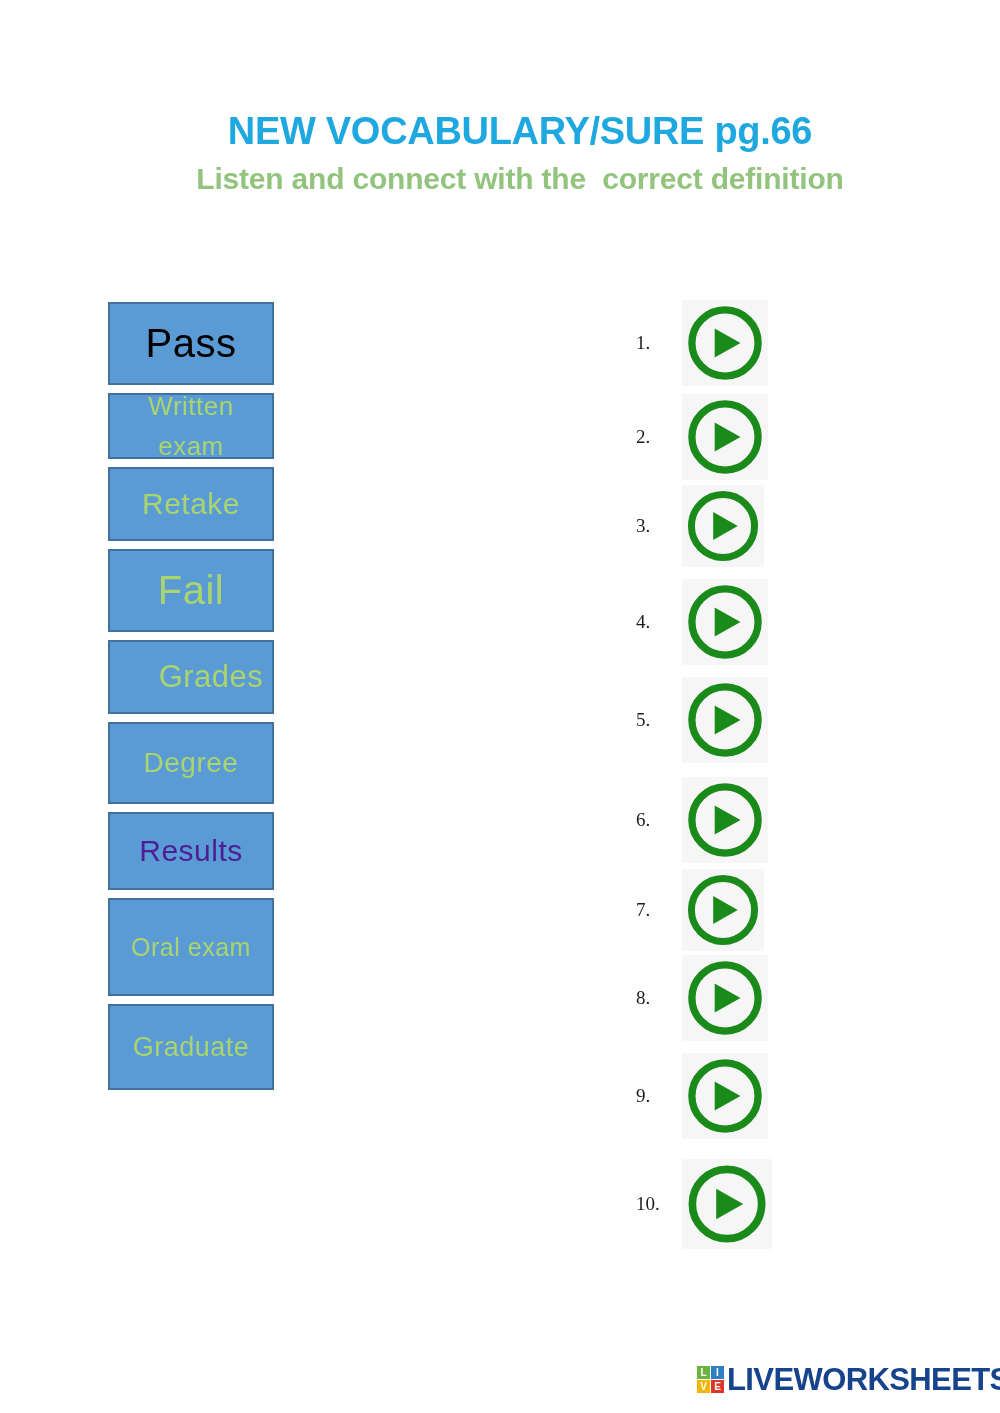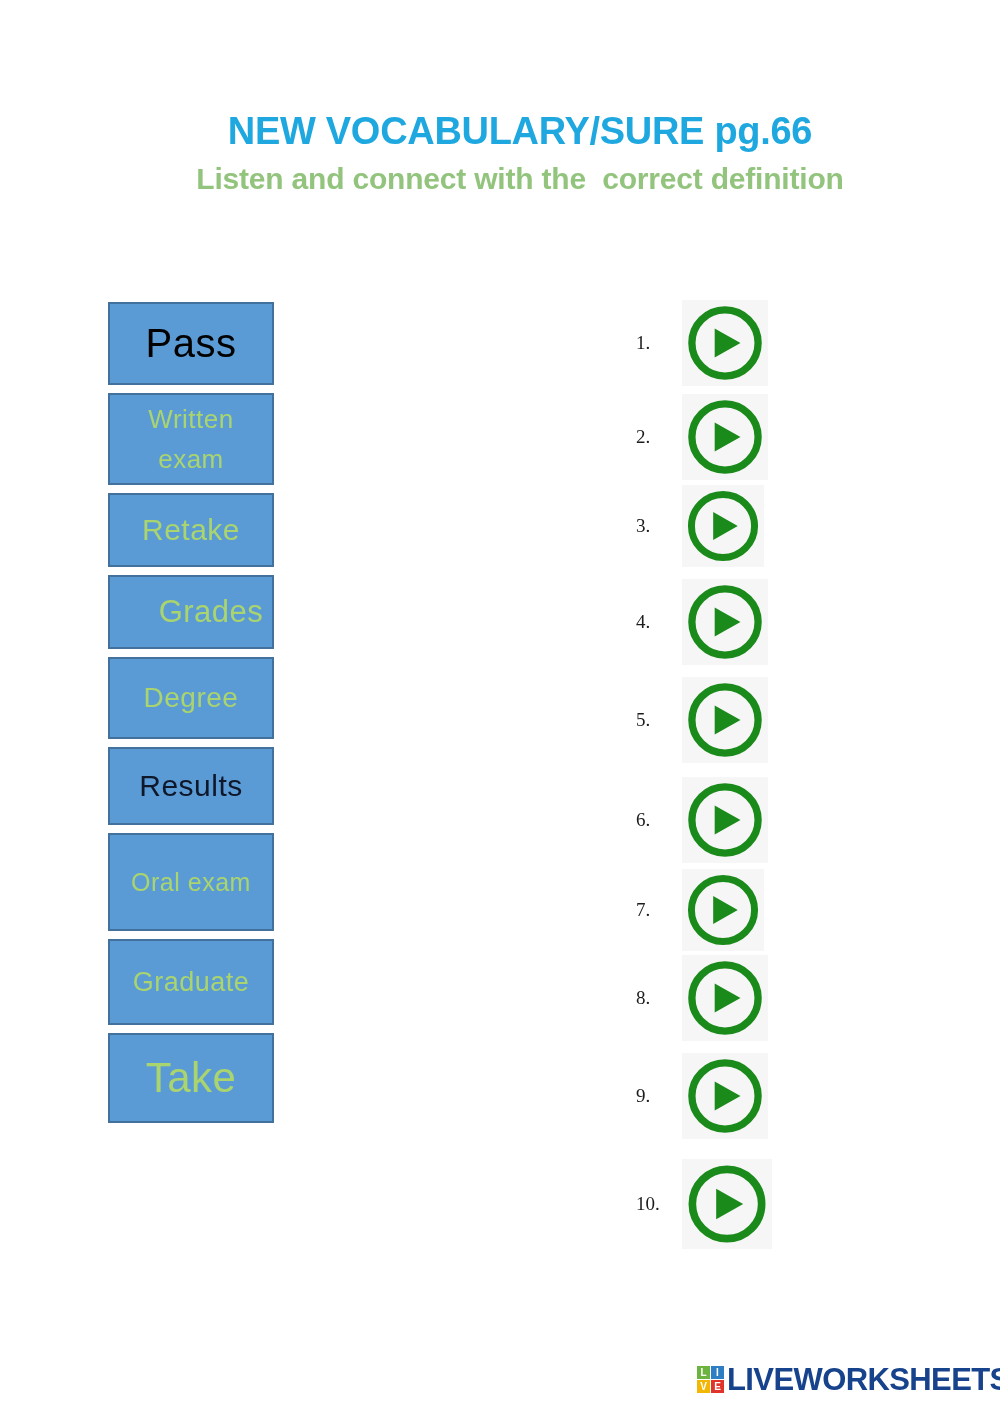--- a/index.html
+++ b/index.html
@@ -143,43 +143,43 @@
 
 <div class="header">
   <div class="ws-title">NEW VOCABULARY/SURE pg.66</div>
   <div class="ws-subtitle">Listen and connect with the  correct definition</div>
 </div>
 
 <div class="word-column">
     <div class="word-box" style="height: 83px; font-size: 40px; background: rgb(91, 155, 213); border-color: rgb(65, 113, 156); color: #000000;">
       <span>Pass</span>
     </div>
-    <div class="word-box" style="height: 92px; font-size: 26px; background: rgb(91, 155, 213); border-color: rgb(65, 113, 156); color: rgb(169, 212, 110);">
+    <div class="word-box" style="height: 66px; font-size: 26px; background: rgb(91, 155, 213); border-color: rgb(65, 113, 156); color: rgb(169, 212, 110);">
       <span style="display: block; line-height: 1.55;">Written<br>exam</span>
     </div>
     <div class="word-box" style="height: 74px; font-size: 30px; background: rgb(91, 155, 213); border-color: rgb(65, 113, 156); color: rgb(169, 212, 110);">
       <span>Retake</span>
     </div>
+    <div class="word-box" style="height: 83px; font-size: 40px; background: rgb(91, 155, 213); border-color: rgb(65, 113, 156); color: rgb(169, 212, 110);">
+      <span>Fail</span>
+    </div>
     <div class="word-box" style="height: 74px; font-size: 31px; background: rgb(91, 155, 213); border-color: rgb(65, 113, 156); color: rgb(169, 212, 110); padding-left: 46px;">
       <span>Grades</span>
     </div>
     <div class="word-box" style="height: 82px; font-size: 28px; background: rgb(91, 155, 213); border-color: rgb(65, 113, 156); color: rgb(169, 212, 110);">
       <span>Degree</span>
     </div>
-    <div class="word-box" style="height: 78px; font-size: 30px; background: rgb(91, 155, 213); border-color: rgb(65, 113, 156); color: #0f172a;">
+    <div class="word-box" style="height: 78px; font-size: 30px; background: rgb(91, 155, 213); border-color: rgb(65, 113, 156); color: #4c1d95;">
       <span>Results</span>
     </div>
     <div class="word-box" style="height: 98px; font-size: 25px; background: rgb(91, 155, 213); border-color: rgb(65, 113, 156); color: rgb(169, 212, 110);">
       <span>Oral exam</span>
     </div>
     <div class="word-box" style="height: 86px; font-size: 27px; background: rgb(91, 155, 213); border-color: rgb(65, 113, 156); color: rgb(169, 212, 110); justify-content: center;">
       <span>Graduate</span>
-    </div>
-    <div class="word-box" style="height: 90px; font-size: 42px; background: rgb(91, 155, 213); border-color: rgb(65, 113, 156); color: rgb(169, 212, 110);">
-      <span>Take</span>
     </div>
   </div>
 
 <div class="audio-column">
     <div class="audio-row" style="margin-bottom: 8px;">
       <div class="audio-number">1.</div>
       <div class="play-tile" style="width: 86px; height: 86px; background: rgb(246, 246, 246);">
         <svg width="86" height="86" viewBox="0 0 86 86">
           <circle cx="43" cy="43" r="33.11" fill="none" stroke="#1a8a1a" stroke-width="7.3100000000000005"></circle>
           <polygon points="32.68,28.38 58.480000000000004,43 32.68,57.620000000000005" fill="#1a8a1a"></polygon>

